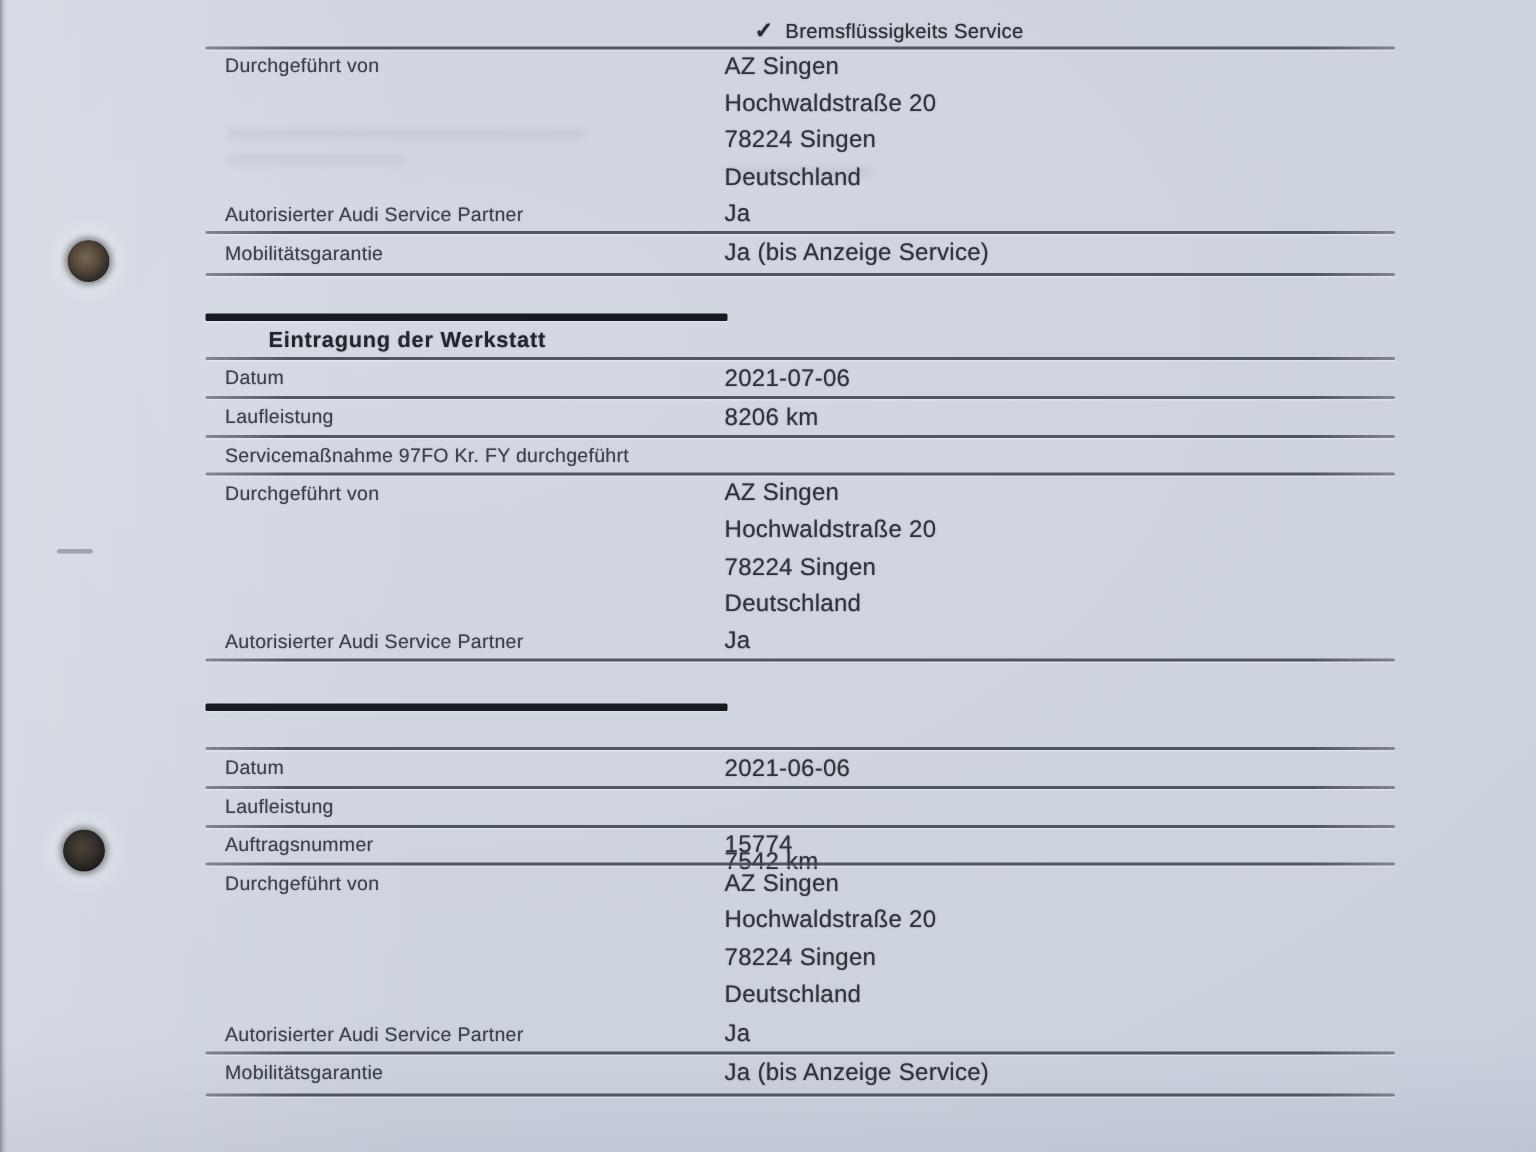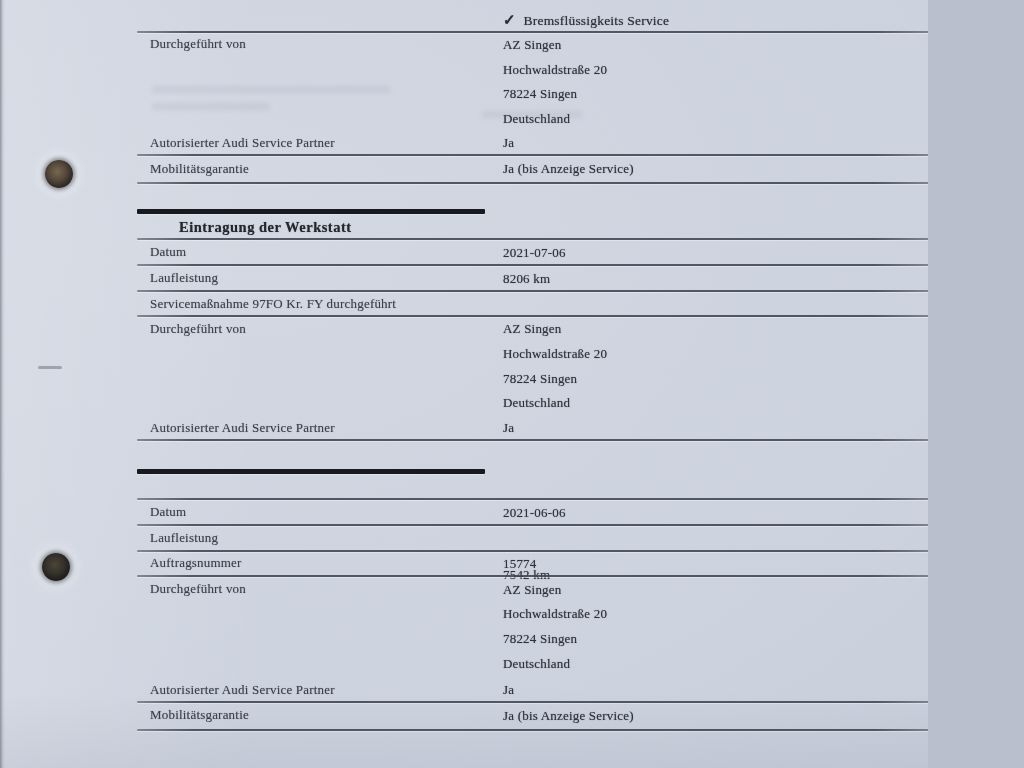--- a/index.html
+++ b/index.html
@@ -1,21 +1,21 @@
 <!DOCTYPE html>
 <html><head>
 <meta charset="utf-8">
 <style>
   html, body { margin: 0; padding: 0; background: #b9bfcc; }
   .photo {
     position: relative;
-    width: 928px;
+    width: 1024px;
     height: 768px;
     overflow: hidden;
-    font-family: Liberation Serif, serif;
+    font-family: Liberation Sans, sans-serif;
     background:
       linear-gradient(to bottom, rgba(0,0,30,0) 90%, rgba(70,80,100,0.07) 100%),
       linear-gradient(to right, rgba(255,255,255,0.16) 0%, rgba(255,255,255,0) 28%),
       radial-gradient(150% 130% at 28% 30%, #d3d8e2 0%, #ccd2de 52%, #c3c9d6 100%);
   }
   .edge-left {
     position: absolute; left: 0; top: 0; width: 5px; height: 100%;
     background: linear-gradient(to right, rgba(55,62,75,0.45), rgba(55,62,75,0.10) 55%, rgba(55,62,75,0) 100%);
   }
   .hole {
@@ -54,21 +54,21 @@
     position: absolute; left: 0; width: 348px; height: 5px; border-radius: 1px;
     background: #181a1f;
     box-shadow: 0 1px 1px rgba(255,255,255,0.3);
   }
   .label {
     position: absolute; left: 13px; font-size: 13px; line-height: 18px;
     color: #3b414a; letter-spacing: 0.2px; white-space: nowrap;
     text-shadow: 0 0 1px rgba(59,65,74,0.45);
   }
   .value {
-    position: absolute; left: 366px; font-size: 13px; line-height: 18px;
+    position: absolute; left: 346px; font-size: 16px; line-height: 18px;
     color: #2f343b; letter-spacing: 0.2px; white-space: nowrap;
     text-shadow: 0 0 1px rgba(47,52,59,0.6);
   }
   .section-title {
     position: absolute; left: 3px; font-size: 14.5px; font-weight: bold;
     line-height: 18px; color: #23272d; letter-spacing: 0.5px; white-space: nowrap;
     text-shadow: 0 0 1px rgba(35,39,45,0.55);
     margin-left: 39px;
   }
   .check-row { position: absolute; left: 366px; white-space: nowrap; }

